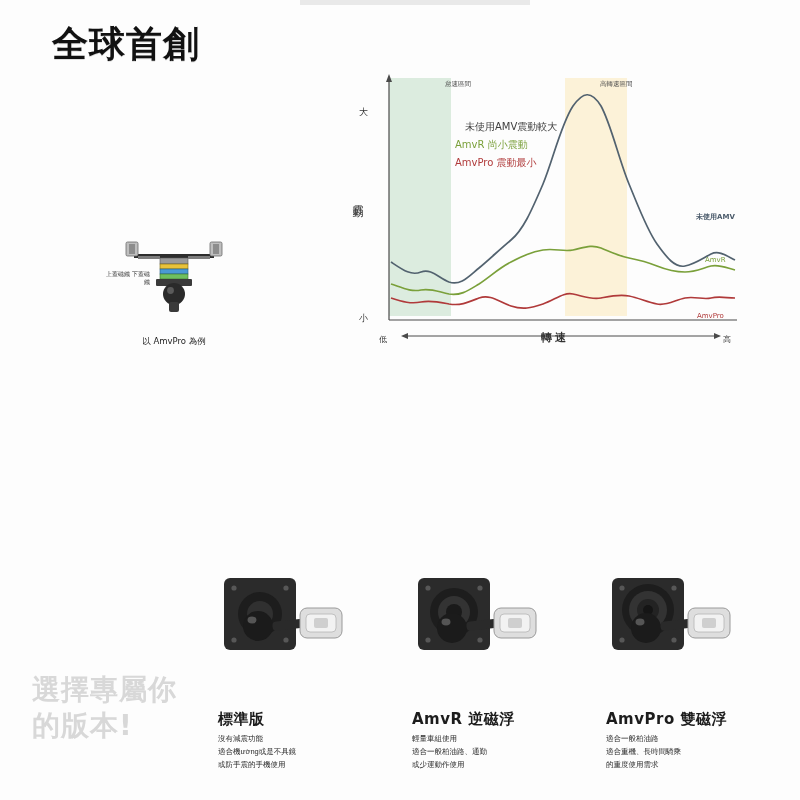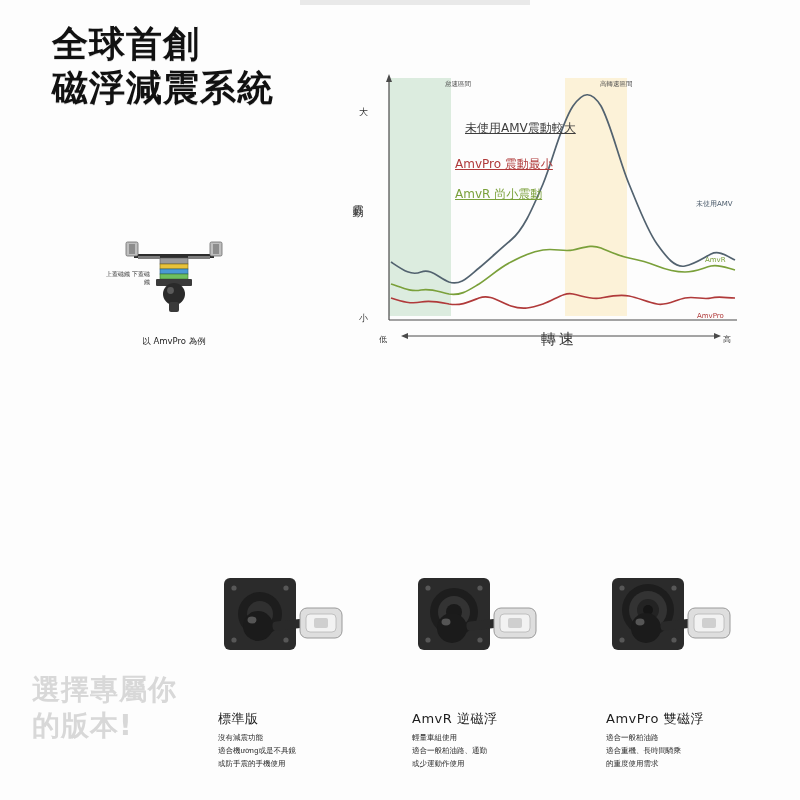--- a/index.html
+++ b/index.html
@@ -80,57 +80,56 @@
     position: absolute;
     left: 345px;
     top: 72px;
     width: 400px;
     height: 290px;
   }
   .chart-svg { display: block; }
   .chart-note {
     position: absolute;
     font-family: "DejaVu Sans", sans-serif;
-    font-size: 12px;
+    font-size: 10px;
     white-space: nowrap;
-    text-decoration: underline;
   }
   .note1 { left: 120px; top: 48px; color: #3e3e3e; }
-  .note2 { left: 110px; top: 66px; color: #7aa03a; margin-top: 48px; }
+  .note2 { left: 110px; top: 66px; color: #7aa03a; }
   .note3 { left: 110px; top: 84px; color: #b03a3a; }
   .band-label {
     position: absolute;
     font-family: "DejaVu Sans", sans-serif;
     font-size: 6.5px;
     color: #4a4a4a;
     white-space: nowrap;
   }
   .band-label-1 { left: 52px; top: 8px; margin-left: 48px; }
   .band-label-2 { left: 229px; top: 8px; margin-left: 26px; }
   .series-label {
     position: absolute;
     font-family: "DejaVu Sans", sans-serif;
     font-size: 7px;
     white-space: nowrap;
   }
-  .sl-none { left: 351px; top: 127px; color: #4a5a6a; }
+  .sl-none { left: 351px; top: 140px; color: #4a5a6a; font-weight: bold; }
   .sl-amvr { left: 360px; top: 184px; color: #7aa03a; }
   .sl-amvpro { left: 352px; top: 240px; color: #b03a3a; }
   .axis-text {
     position: absolute;
     font-family: "DejaVu Sans", sans-serif;
     color: #333;
     white-space: nowrap;
   }
   .ax-big { left: 14px; top: 34px; font-size: 9px; }
   .ax-small { left: 14px; top: 240px; font-size: 9px; }
   .ax-yname { left: 4px; top: 124px; font-size: 11px; letter-spacing: 2px; writing-mode: vertical-rl; }
   .ax-low { left: 34px; top: 262px; font-size: 8px; }
   .ax-high { left: 378px; top: 262px; font-size: 8px; }
-  .ax-xname { left: 196px; top: 258px; font-size: 15px; font-weight: normal; letter-spacing: 3px; }
+  .ax-xname { left: 196px; top: 258px; font-size: 11px; font-weight: bold; letter-spacing: 3px; }
 
   
   .choose-text {
     position: absolute;
     left: 32px;
     top: 672px;
     font-family: "DejaVu Sans", sans-serif;
     font-size: 28px;
     font-weight: bold;
     color: #d8d8d8;
@@ -160,46 +159,45 @@
     left: 0;
     top: 0;
     width: 186px;
     height: 120px;
   }
   .variant .v-title {
     position: absolute;
     left: 22px;
     top: 150px;
     font-family: "DejaVu Sans", sans-serif;
-    font-size: 13px;
-    font-weight: normal;
+    font-size: 15px;
+    font-weight: bold;
     color: #1c1c1c;
     letter-spacing: 0.5px;
   }
   .variant .v-desc {
     position: absolute;
     left: 22px;
     top: 172px;
-    font-family: Liberation Mono, monospace;
+    font-family: Liberation Sans, sans-serif;
     font-size: 7.5px;
     line-height: 1.75;
     color: #2a2a2a;
     white-space: pre-line;
   }
 </style>
 </head>
 <body>
 
 <div class="page">
 
   <div class="top-strip"></div>
 
   <div class="headline">
     <span>全球首創</span>
-    <span class="l2">磁浮減震系統</span>
   </div>
 
   <div class="cutaway">
     <svg width="132" height="100" viewBox="0 0 132 100">
 
       <rect x="26" y="22" width="80" height="4" fill="#2d2d2d"></rect>
 
       <rect x="18" y="10" width="12" height="14" rx="1.5" fill="#bfbfbf" stroke="#6a6a6a" stroke-width="0.8"></rect>
       <rect x="21" y="12" width="6" height="10" fill="#8d8d8d"></rect>
       <rect x="102" y="10" width="12" height="14" rx="1.5" fill="#bfbfbf" stroke="#6a6a6a" stroke-width="0.8"></rect>

